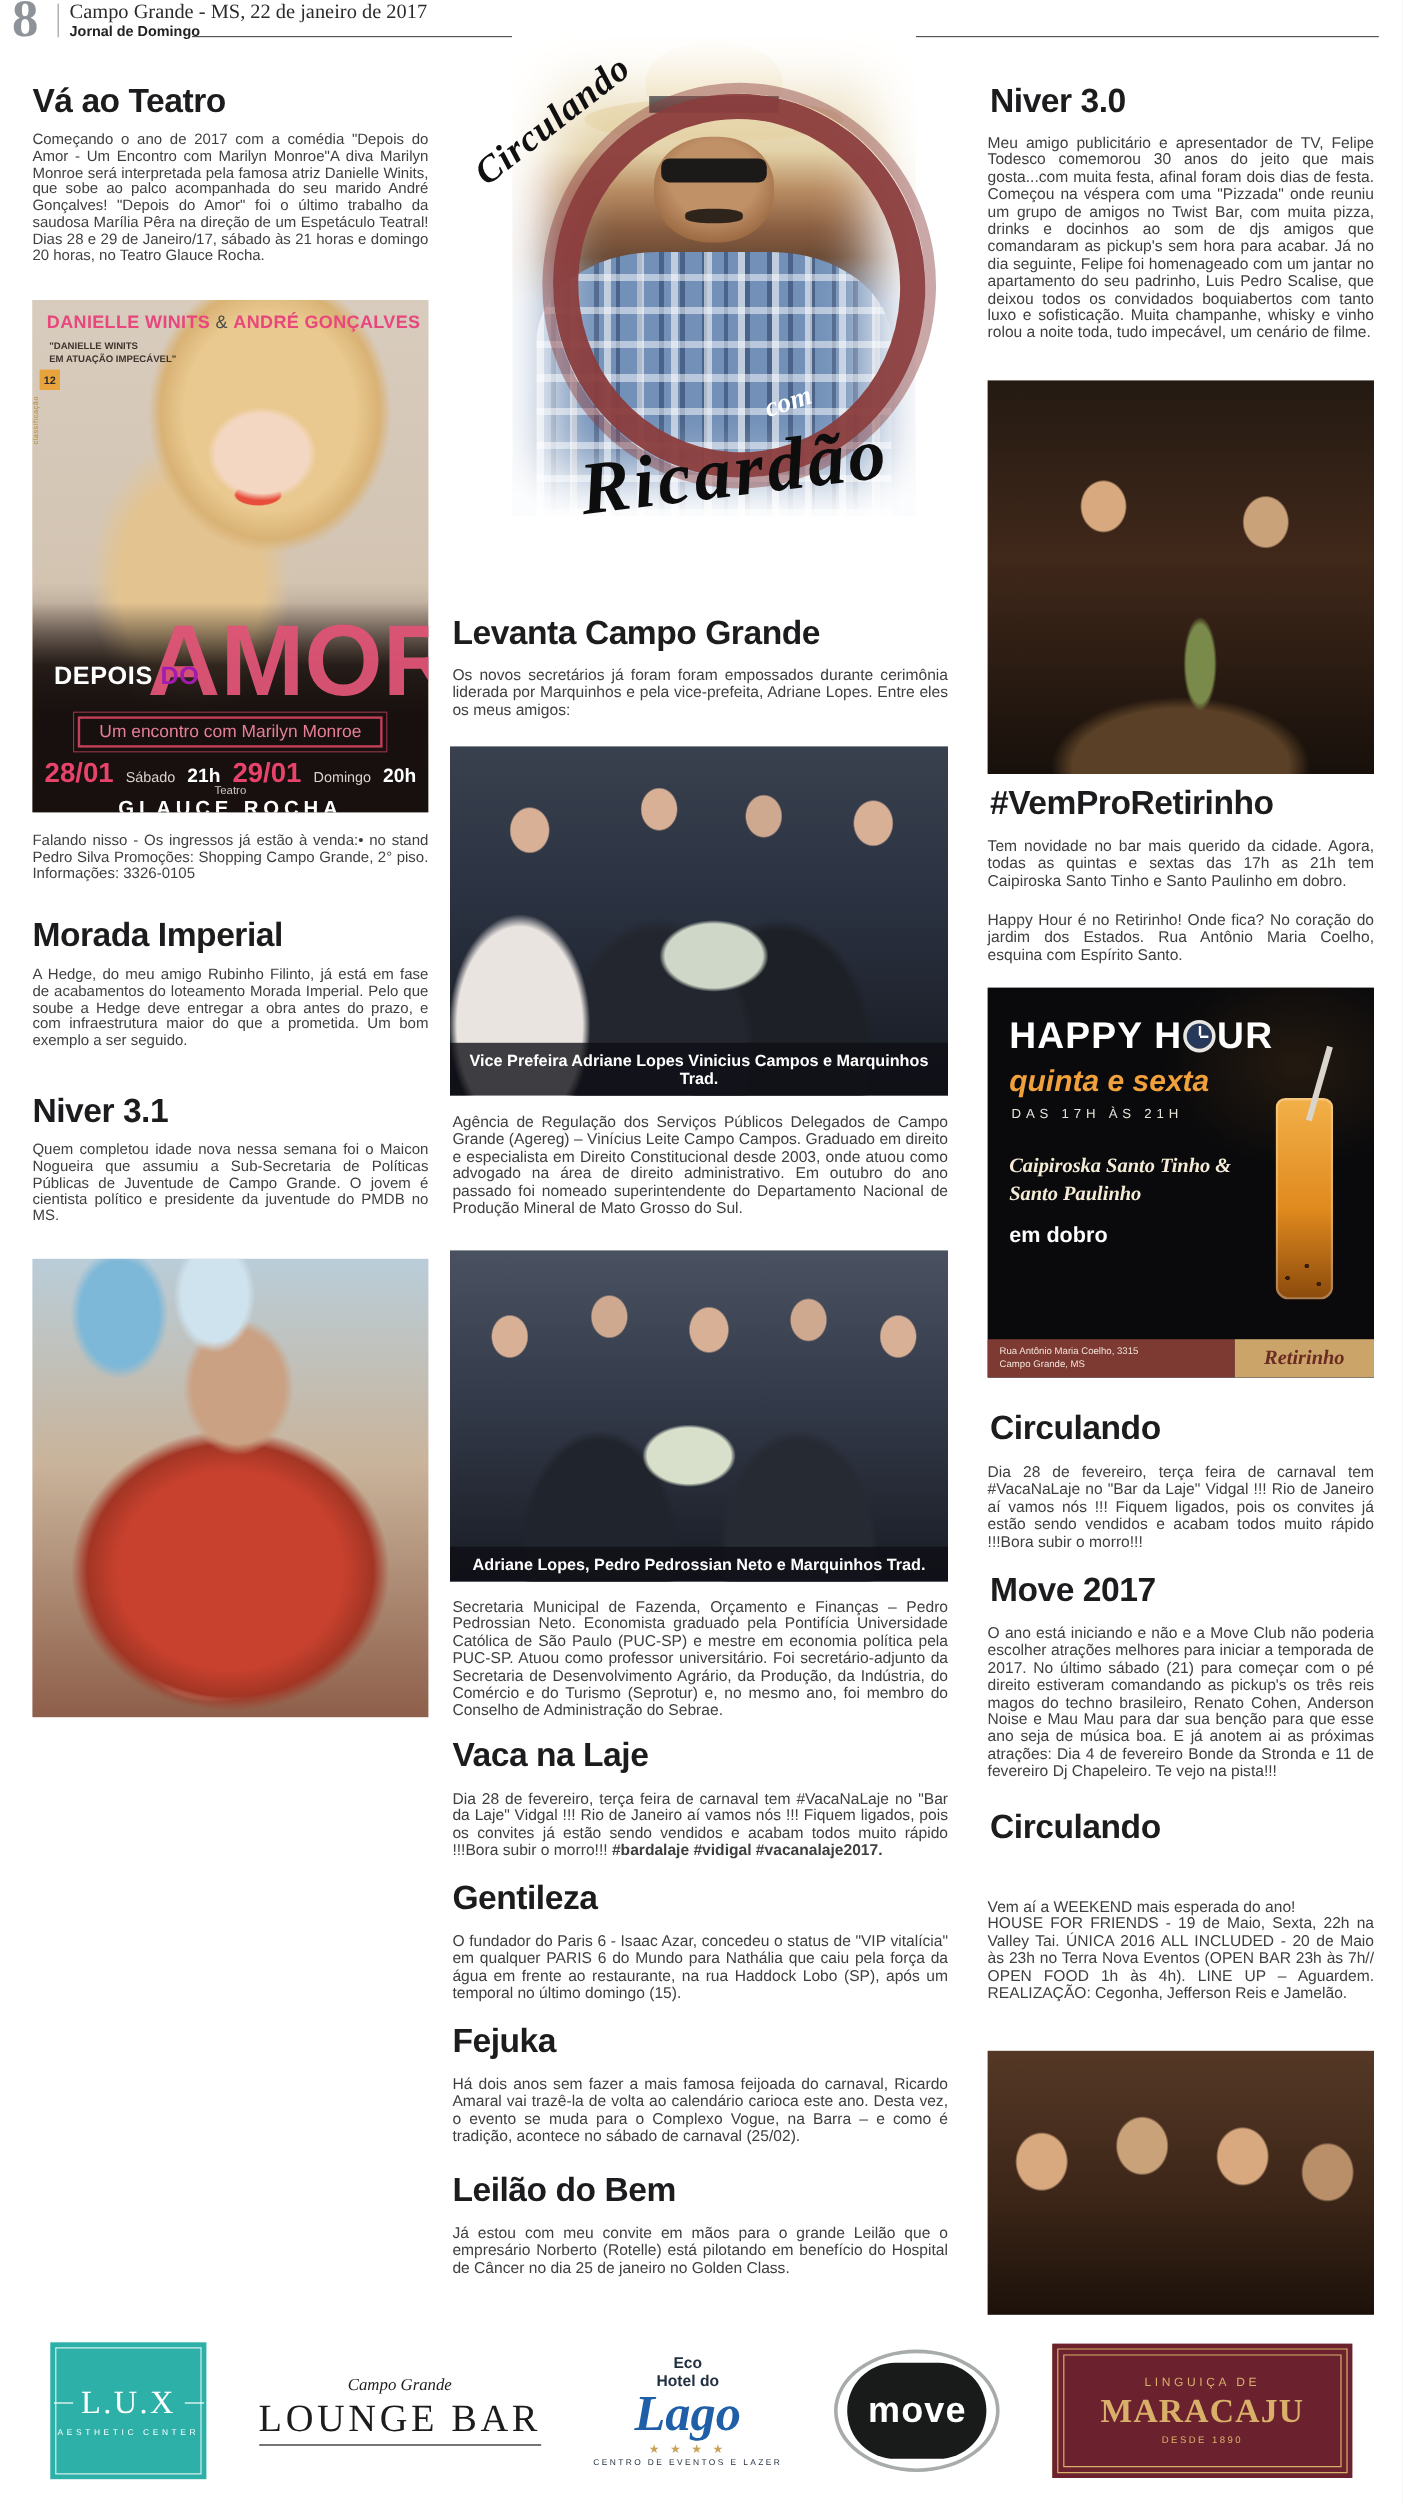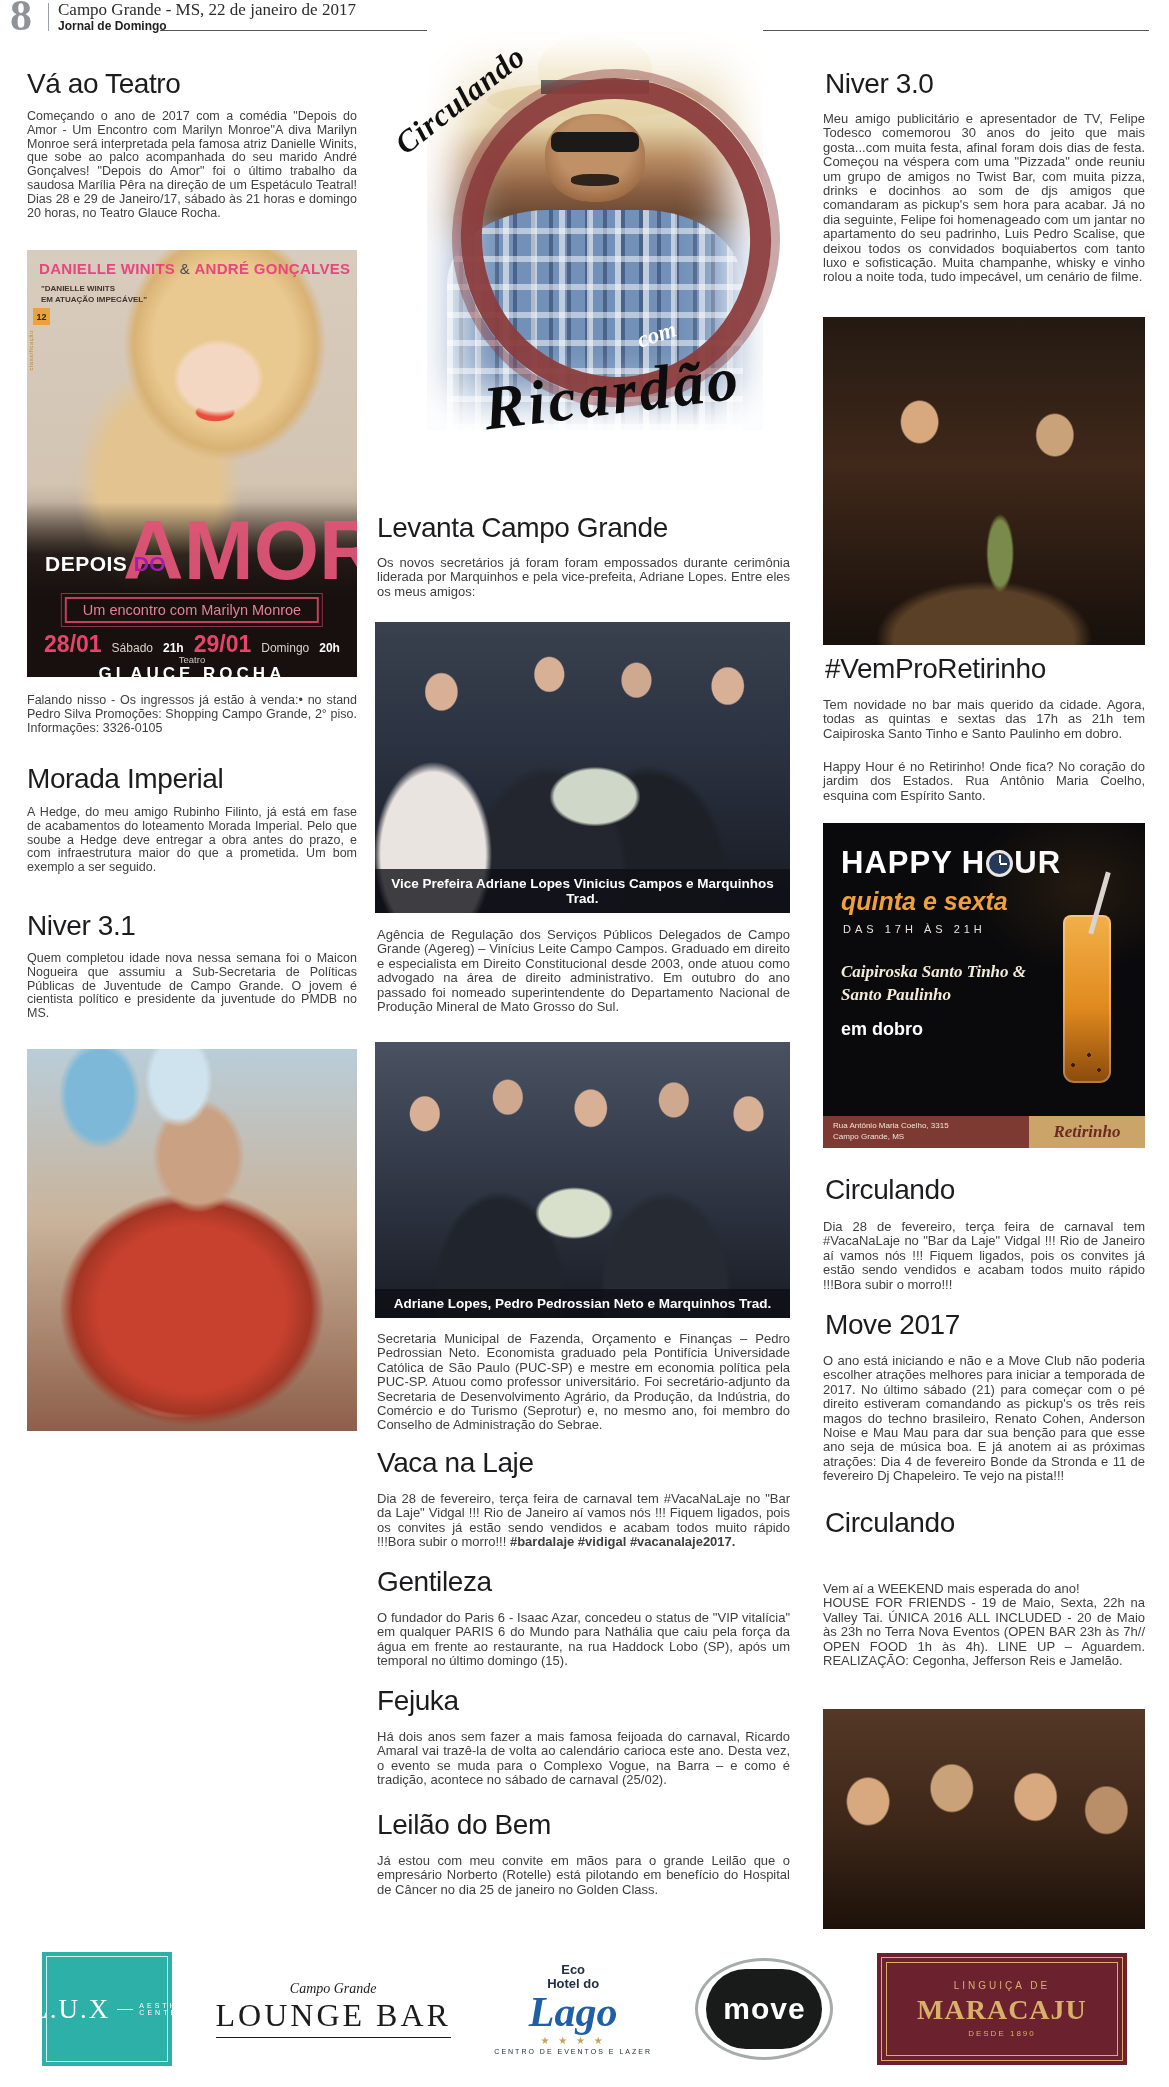--- a/index.html
+++ b/index.html
@@ -8,21 +8,21 @@
   
   .hdr{position:absolute;left:10px;top:0;width:1149px;height:40px;}
   .hdr .pgnum{position:absolute;left:0;top:-6px;font-family:"Liberation Serif",serif;
         font-weight:700;font-size:44px;color:#8d9398;line-height:1;}
   .hdr .vbar{position:absolute;left:38px;top:3px;width:1px;height:28px;background:#9aa0a5;}
   .hdr .dateline{position:absolute;left:48px;top:0;font-family:"Liberation Serif",serif;
         font-size:17px;color:#2b2b2b;}
   .hdr .pub{position:absolute;left:48px;top:19px;font-size:12px;font-weight:700;color:#222;}
   .hdr .rule{position:absolute;left:150px;right:10px;top:30px;height:1px;background:#555;}
   
-  h2{margin:0;font-size:28px;font-weight:400;color:#1c1c1e;letter-spacing:-0.4px;}
+  h2{margin:0;font-size:28px;font-weight:700;color:#1c1c1e;letter-spacing:-0.4px;}
   .bodytxt{margin:0;font-size:12.5px;line-height:13.8px;color:#3f3f3f;text-align:justify;}
   .bodytxt.mid{font-size:13px;line-height:14.4px;}
   .prelines{white-space:pre-line;}
   .abs{position:absolute;}
   
   .ph{position:absolute;overflow:hidden;background:#777;}
   .cap{position:absolute;left:0;right:0;bottom:0;background:rgba(14,14,20,.78);color:#fff;
        font-weight:700;font-size:13.5px;text-align:center;padding:7px 8px;}
   .cap.soft{background:rgba(0,0,0,.38);font-size:13px;line-height:1.3;}
   .ph-group1{background:
@@ -89,21 +89,21 @@
      background:linear-gradient(180deg,rgba(23,16,14,0) 0%,rgba(23,16,14,.88) 30%,#17100e 55%);}
   .poster .deps{position:absolute;left:18px;top:302px;color:#fff;font-weight:700;font-size:21px;letter-spacing:.5px;}
   .poster .deps .do{color:#a21caf;}
   .poster .amor{position:absolute;left:96px;top:258px;color:#e05577;font-weight:700;font-size:84px;line-height:1;opacity:.95;}
   .poster .sub{position:absolute;left:50%;transform:translateX(-50%);top:347px;white-space:nowrap;
      border:2px solid #c24059;box-shadow:0 0 0 3px #17100e,0 0 0 4px #8d3346;padding:3px 16px;
      color:#e87f97;font-size:14.5px;}
   .poster .dates{position:absolute;left:0;right:0;top:381px;display:flex;justify-content:center;
      align-items:baseline;gap:10px;}
   .poster .dates .big{color:#e8436a;font-weight:700;font-size:23px;}
-  .poster .dates .sm{color:#d8d2cc;font-size:12px;text-align:right;} .poster .dates .smb{color:#fff;font-weight:700;font-size:12px;}
+  .poster .dates .sm{color:#d8d2cc;font-size:12px;text-align:right;} .poster .dates .smb{color:#fff;font-weight:700;font-size:16px;}
   .poster .venue{position:absolute;left:0;right:0;top:405px;text-align:center;color:#cfc9c3;font-size:9.5px;line-height:1.1;}
   .poster .venue b{display:block;color:#fff;font-size:17px;letter-spacing:4px;}
   
   .brand{position:absolute;left:375px;top:30px;width:415px;height:478px;}
   .brand-photo{position:absolute;left:52px;top:0;width:336px;height:400px;background:
      linear-gradient(180deg,#f7f2e6 0%,#efe4c9 15%,#e3d2a8 24%,#b98d63 32%,#8a5f42 40%,#6b4a34 46%,#5d7aa6 56%,#51719c 100%);}
   .brand-photo::after{content:"";position:absolute;inset:0;box-shadow:inset 0 0 46px 36px #fff;}
   .bp-crown{position:absolute;left:33%;top:1%;width:34%;height:17%;background:#eedfba;border-radius:50% 50% 42% 42%;}
   .bp-brim{position:absolute;left:18%;top:13%;width:64%;height:9%;background:#e6d4a8;border-radius:50%;}
   .bp-band{position:absolute;left:34%;top:12.5%;width:32%;height:3.5%;background:#3a3632;}
@@ -149,21 +149,21 @@
        linear-gradient(180deg,#f2b049 0%,#e08a1e 55%,#8a4a0c 100%);
      box-shadow:inset 0 0 0 2px rgba(255,255,255,.28);}
   .glass::before{content:"";position:absolute;right:9px;top:-44px;width:5px;height:64px;background:#d9d4cc;transform:rotate(16deg);}
   .ad-band{position:absolute;left:0;right:0;bottom:0;height:32px;display:flex;}
   .band-l{flex:1.6;background:#7c3a33;color:#f2e3d8;font-size:8px;line-height:1.4;padding:4px 10px;}
   .band-r{flex:1;background:#caa469;display:flex;align-items:center;justify-content:center;}
   .band-r span{font-family:"Liberation Serif",serif;font-style:italic;font-weight:700;font-size:17px;color:#6b2a22;}
   
   .footer{position:absolute;left:42px;right:42px;top:1944px;height:130px;display:flex;
      align-items:center;justify-content:space-between;}
-  .logo-lux{width:130px;height:114px;background:#2cb0a8;color:#fff;display:flex;flex-direction:row;
+  .logo-lux{width:130px;height:114px;background:#2cb0a8;color:#fff;display:flex;flex-direction:column;
      align-items:center;justify-content:center;gap:6px;box-shadow:inset 0 0 0 4px #2cb0a8,inset 0 0 0 5px rgba(255,255,255,.8);}
   .logo-lux .lx{font-family:"Liberation Serif",serif;font-size:27px;letter-spacing:2px;display:flex;align-items:center;gap:7px;}
   .logo-lux .lx::before,.logo-lux .lx::after{content:"";width:16px;height:1px;background:#fff;}
   .logo-lux .sub{font-size:7px;letter-spacing:3px;}
   .logo-lounge{text-align:center;color:#1c1c1c;}
   .logo-lounge .cg{font-family:"Liberation Serif",serif;font-style:italic;font-size:14px;}
   .logo-lounge .lb{font-family:"Liberation Serif",serif;font-size:32px;letter-spacing:3px;
      border-bottom:1px solid #1c1c1c;padding-bottom:3px;}
   .logo-eco{text-align:center;color:#233040;}
   .logo-eco .l1{font-weight:700;font-size:13px;line-height:1.1;}

